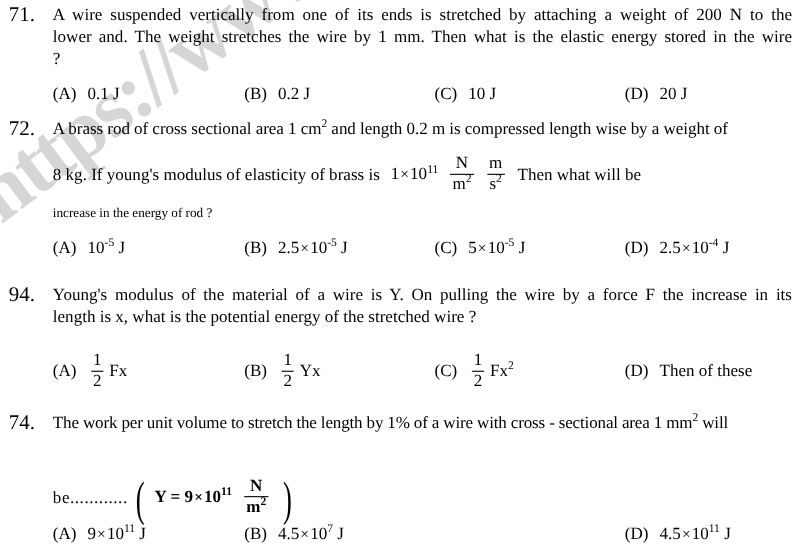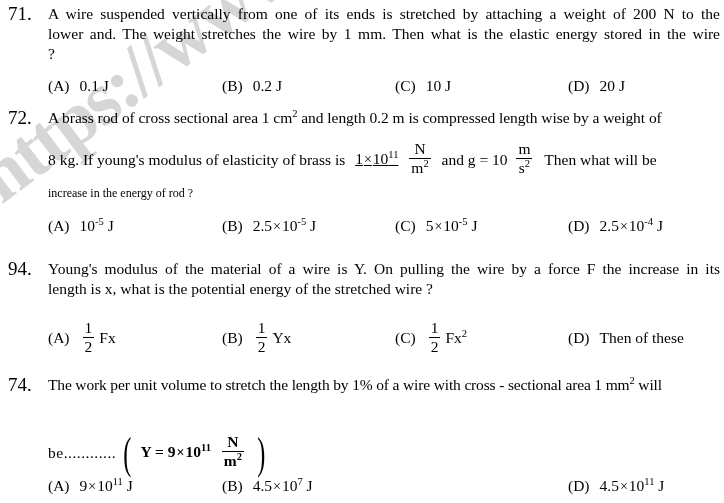--- a/index.html
+++ b/index.html
@@ -175,28 +175,27 @@
 
   <div class="qblock" style="top:108px;">
     <div class="qnum">72.</div>
     <div class="qbody">
       <span class="qline" style="letter-spacing:-0.05px;"><span>A brass rod of cross sectional area 1 cm</span><sup>2</sup><span> and length 0.2 m is compressed length wise by a weight of</span></span>
     </div>
   </div>
 
   <div style="position:absolute; left:48px; top:137px; width:676px; height:44px; font-size:15.5px;">
     <span class="mathspan" style="line-height:44px;">8 kg. If young's modulus of elasticity of brass is</span>
-    <span class="mathspan serifmath" style="line-height:44px; padding-left:6px;text-decoration:underline;">
+    <span class="mathspan serifmath" style="line-height:44px; padding-left:6px;">
       <span>1</span><span class="times">×</span><span>10</span><sup>11</sup>
     </span>
     <span class="frac serifmath" style="line-height:1.02; vertical-align:middle; margin-left:7px;">
       <span class="num">N</span>
       <span class="den"><span>m</span><sup>2</sup></span>
     </span>
-    <span class="mathspan" style="line-height:44px; padding-left:4px;">and  g = 10</span>
     <span class="frac serifmath" style="line-height:1.02; vertical-align:middle; margin-left:5px;">
       <span class="num">m</span>
       <span class="den"><span>s</span><sup>2</sup></span>
     </span>
     <span class="mathspan" style="line-height:44px; padding-left:5px;">Then what will be</span>
   </div>
 
   <div style="position:absolute; left:48px; top:183px; font-size:12px; line-height:20px;">increase in the energy of rod ?</div>
 
   <div class="opts" style="top:216px;">

